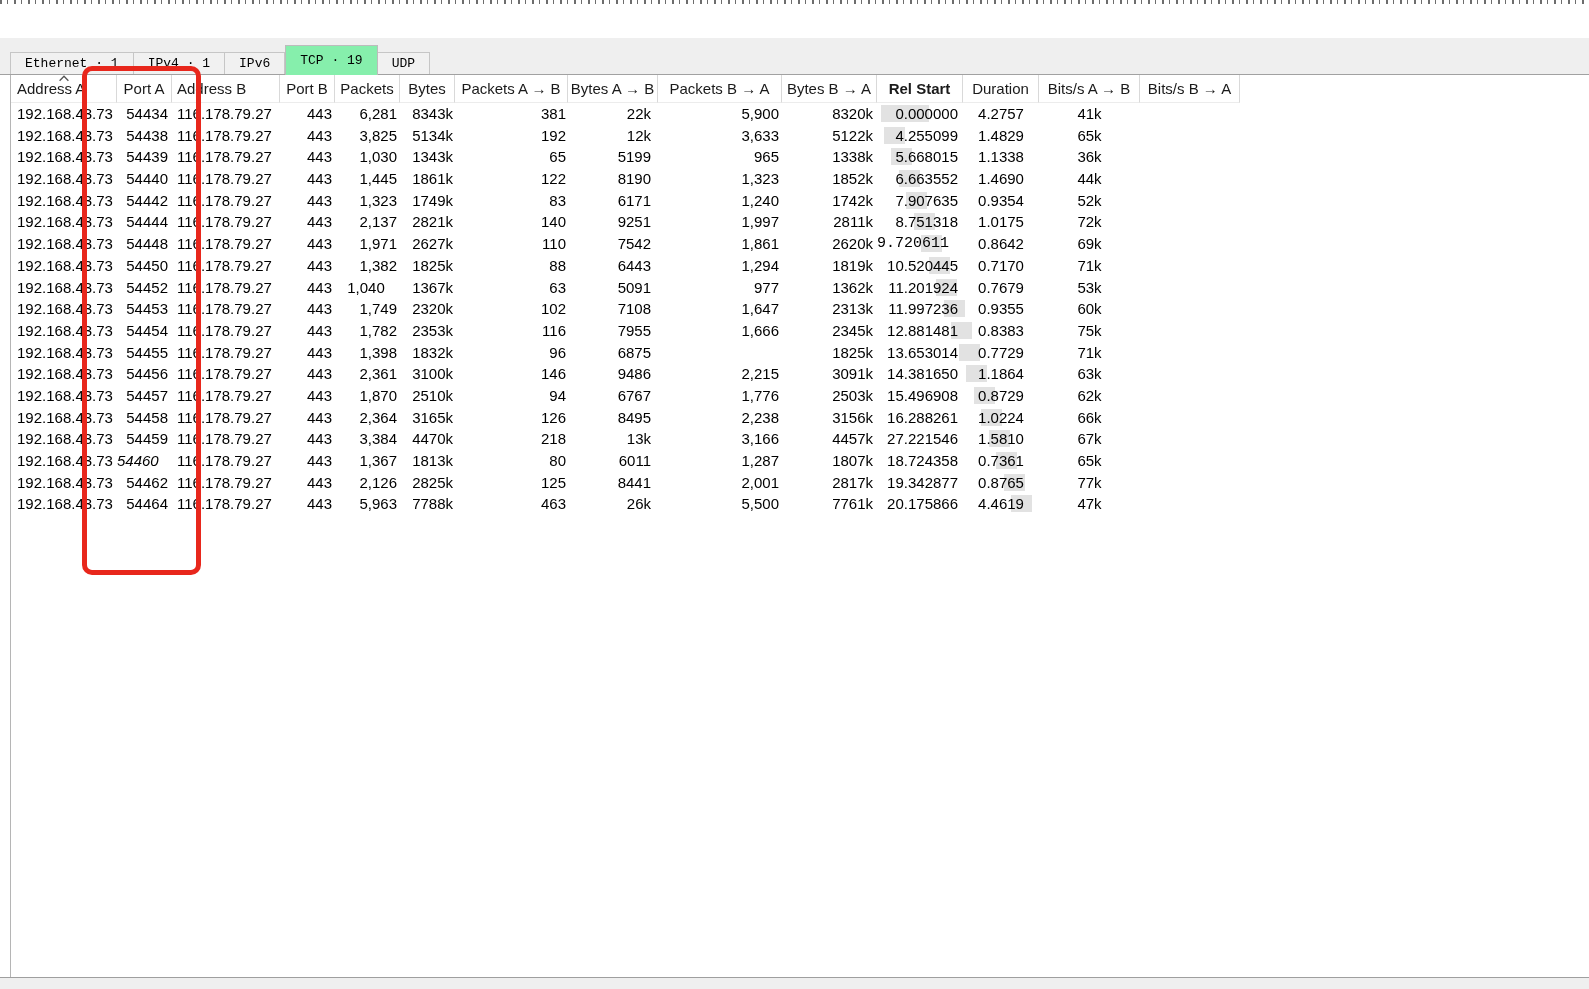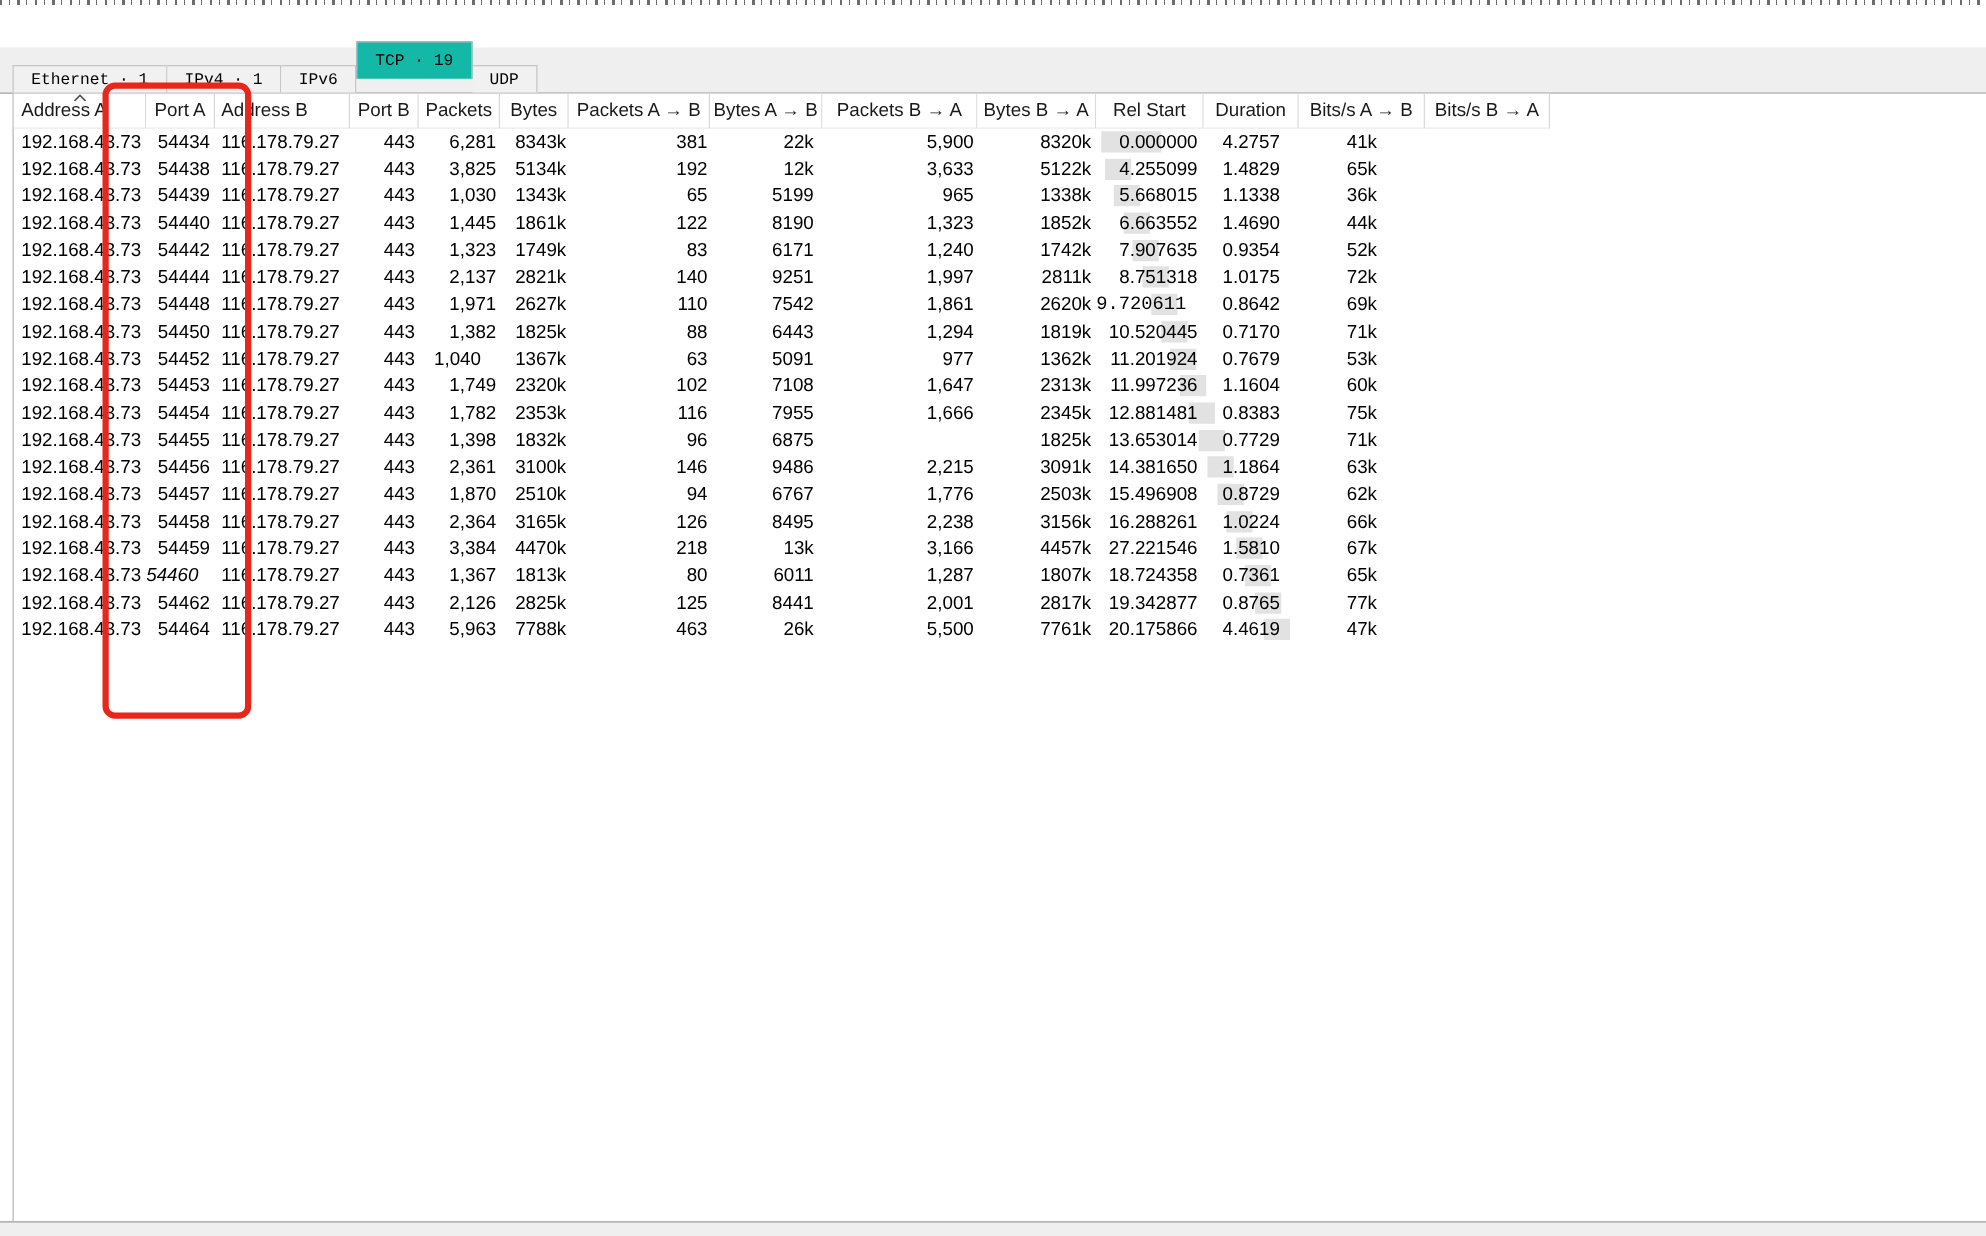--- a/index.html
+++ b/index.html
@@ -16,21 +16,21 @@
   #logo{width:24px;height:22px;margin-right:7px;}
   #window-title{font-size:15px;color:#8f8f8f;letter-spacing:.2px;}
 
   
   #tab-band{position:absolute;top:38px;left:0;width:100%;height:36px;background:#efefef;border-bottom:1px solid #a1a1a1;box-sizing:content-box;}
   #tabs{position:absolute;left:10px;bottom:-1px;display:flex;align-items:flex-end;}
   .tab{box-sizing:border-box;height:22px;margin-bottom:1px;padding:0 14px;display:flex;align-items:center;justify-content:center;
        font-family:"Liberation Mono","DejaVu Sans Mono",monospace;font-size:13px;color:#000;
        background:#f1f1f1;border:1px solid #c6c6c6;border-bottom:none;border-left:none;cursor:pointer;white-space:pre;}
   .tab:first-child{border-left:1px solid #c6c6c6;}
-  .tab.active{height:30px;margin-bottom:12px;background:#14b8a6;border:1px solid #bcbcbc;border-bottom:none;z-index:3;}
+  .tab.active{height:30px;margin-bottom:0;background:#86efac;border:1px solid #bcbcbc;border-bottom:none;z-index:3;}
 
   
   #table{position:absolute;top:75px;left:10px;right:0;height:902px;background:#fff;border-left:1px solid #b5b5b5;}
   #header-row{display:flex;height:28px;position:relative;}
   .hcell{box-sizing:border-box;position:relative;height:28px;display:flex;align-items:center;justify-content:center;
          font-size:15px;color:#1a1a1a;background:#fff;border-right:1px solid #d9d9d9;border-bottom:1px solid #ececec;
          white-space:nowrap;overflow:hidden;cursor:pointer;}
   .hcell.h-left{justify-content:flex-start;}
   .sort-arrow{position:absolute;top:0;left:50%;transform:translateX(-50%);line-height:6px;}
   .row{display:flex;height:21.7px;position:relative;}
@@ -89,21 +89,21 @@
         </div>
         <div class="hcell" style="width: 90px;">
           <span>Bytes A → B</span>
         </div>
         <div class="hcell" style="width: 124px;">
           <span>Packets B → A</span>
         </div>
         <div class="hcell" style="width: 95px;">
           <span>Bytes B → A</span>
         </div>
-        <div class="hcell" style="width: 86px;">
+        <div class="hcell" style="width: 86px; font-weight: bold;">
           <span>Rel Start</span>
         </div>
         <div class="hcell" style="width: 76px;">
           <span>Duration</span>
         </div>
         <div class="hcell" style="width: 101px;">
           <span>Bits/s A → B</span>
         </div>
         <div class="hcell" style="width: 100px;">
           <span>Bits/s B → A</span>
@@ -269,21 +269,21 @@
           <div class="cell" style="width: 55px; text-align: right; padding-right: 4px;">54453</div>
           <div class="cell" style="width: 108px; text-align: left; padding-left: 5px;">116.178.79.27</div>
           <div class="cell" style="width: 55px; text-align: right; padding-right: 3px;">443</div>
           <div class="cell" style="width: 65px; text-align: right; padding-right: 3px;">1,749</div>
           <div class="cell" style="width: 55px; text-align: right; padding-right: 2px;">2320k</div>
           <div class="cell" style="width: 113px; text-align: right; padding-right: 2px;">102</div>
           <div class="cell" style="width: 90px; text-align: right; padding-right: 7px;">7108</div>
           <div class="cell" style="width: 124px; text-align: right; padding-right: 3px;">1,647</div>
           <div class="cell" style="width: 95px; text-align: right; padding-right: 4px;">2313k</div>
           <div class="cell" style="width: 86px; text-align: right; padding-right: 5px;">11.997236</div>
-          <div class="cell" style="width: 76px; text-align: center;">1.1604</div>
+          <div class="cell" style="width: 76px; text-align: center;">0.9355</div>
           <div class="cell" style="width: 101px; text-align: center;">60k</div>
           <div class="cell" style="width: 100px; text-align: right; padding-right: 4px;"></div>
         </div>
         <div class="row">
           <div class="blob" style="left: 940px; width: 21px;"></div>
           <div class="cell" style="width: 106px; text-align: left; padding-left: 6px;">192.168.43.73</div>
           <div class="cell" style="width: 55px; text-align: right; padding-right: 4px;">54454</div>
           <div class="cell" style="width: 108px; text-align: left; padding-left: 5px;">116.178.79.27</div>
           <div class="cell" style="width: 55px; text-align: right; padding-right: 3px;">443</div>
           <div class="cell" style="width: 65px; text-align: right; padding-right: 3px;">1,782</div>

